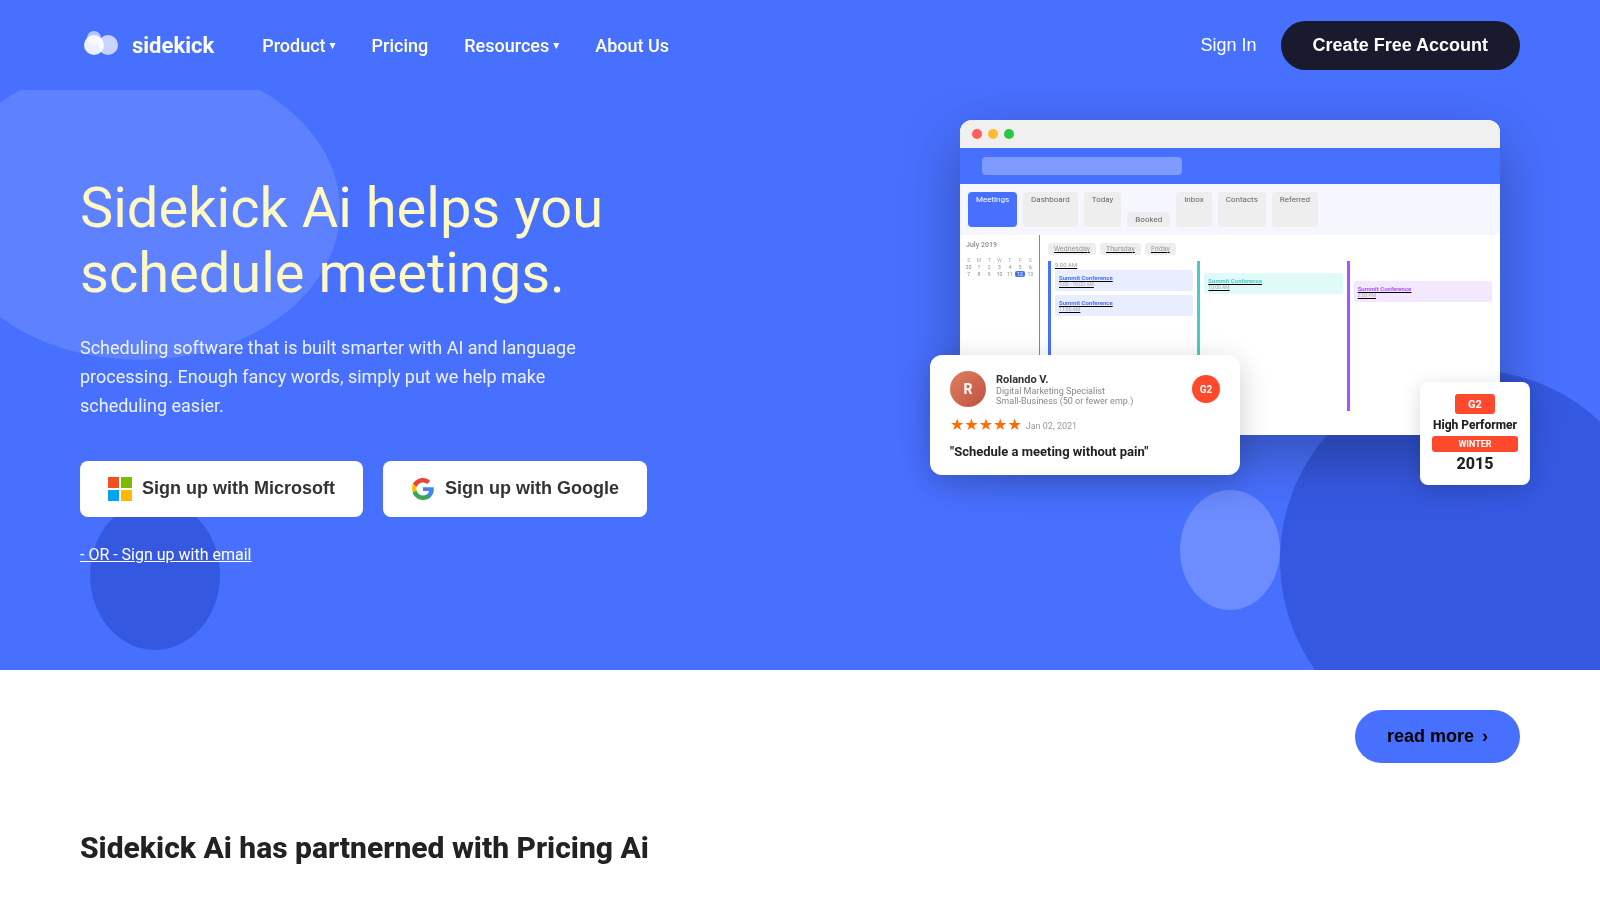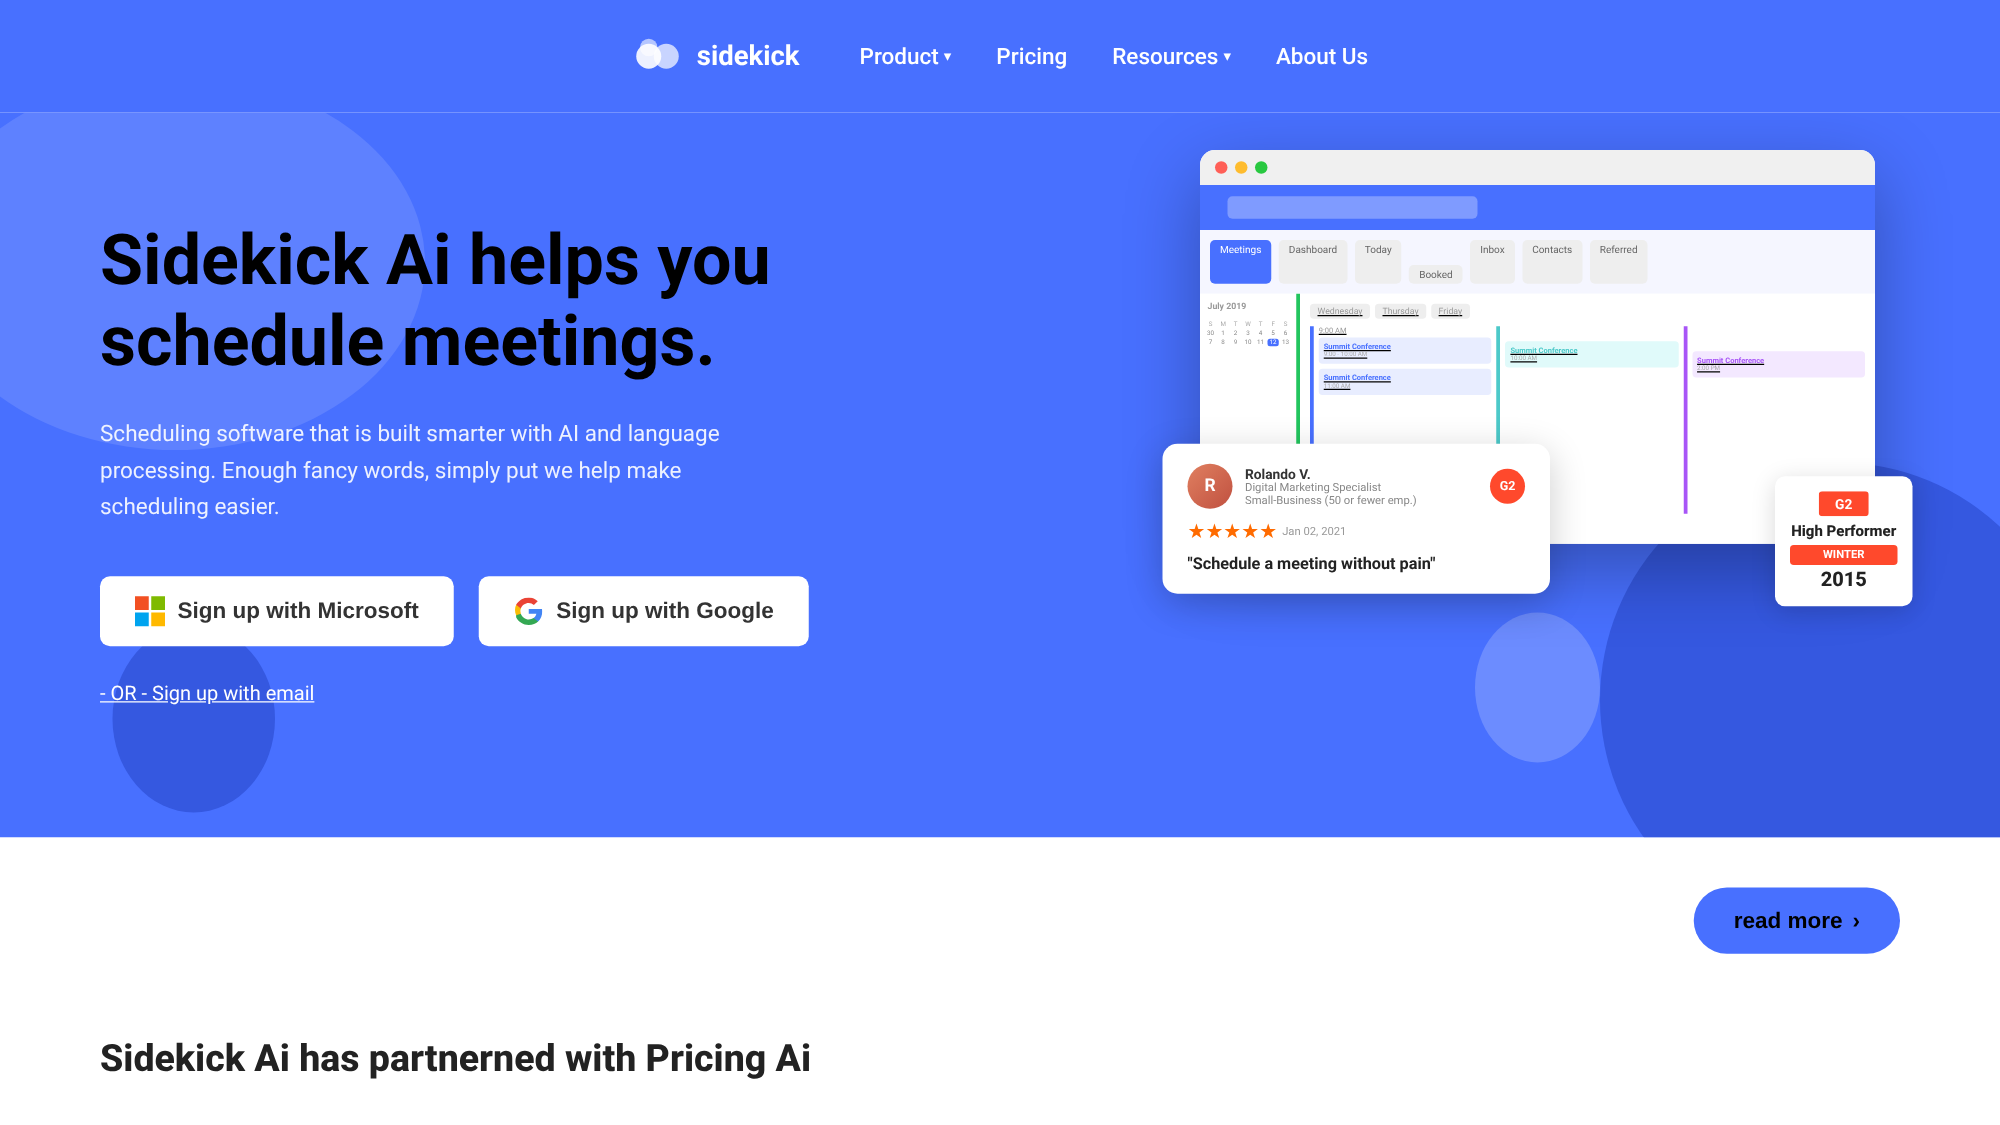--- a/index.html
+++ b/index.html
@@ -3,21 +3,21 @@
   <meta charset="utf-8">
   <style>
     * { margin: 0; padding: 0; box-sizing: border-box; }
     body { font-family: -apple-system, BlinkMacSystemFont, 'Segoe UI', Roboto, sans-serif; width: 1600px; min-height: 900px; overflow-x: hidden; }
 
     
     .navbar {
       background: #4870FF;
       display: flex;
       align-items: center;
-      justify-content: center;
+      justify-content: space-between;
       padding: 0 80px;
       height: 90px;
       position: relative;
       z-index: 10;
     }
     .nav-left { display: flex; align-items: center; gap: 48px; }
     .logo { display: flex; align-items: center; gap: 10px; text-decoration: none; }
     .logo-text {
       color: white;
       font-size: 22px;
@@ -89,23 +89,23 @@
       width: 100px; height: 120px;
       background: rgba(255,255,255,0.2);
       border-radius: 50%;
     }
     .hero-content {
       max-width: 650px;
       position: relative;
       z-index: 2;
     }
     .hero-title {
-      color: #000000;
+      color: #fef9c3;
       font-size: 56px;
-      font-weight: 700;
+      font-weight: 400;
       line-height: 1.15;
       margin-bottom: 29px;
     }
     .hero-subtitle {
       color: rgba(255,255,255,0.9);
       font-size: 18px;
       line-height: 1.6;
       margin-bottom: 40px;
       max-width: 520px;
     }
@@ -176,21 +176,21 @@
     }
     .app-content {
       background: #f8f9ff;
       height: 200px;
       display: flex;
       gap: 0;
     }
     .app-sidebar {
       width: 80px;
       background: white;
-      border-right: 3px solid #22c55e;
+      border-right: 1px solid #22c55e;
     }
     .app-main {
       flex: 1;
       padding: 8px;
       background: white;
       text-decoration: underline;
     }
 
     
     .review-card {
@@ -307,20 +307,24 @@
         <span>Pricing</span>
       </a>
       <a class="nav-link" href="#">
         <span>Resources</span>
         <span class="chevron">▾</span>
       </a>
       <a class="nav-link" href="#">
         <span>About Us</span>
       </a>
     </div>
+  </div>
+  <div class="nav-right">
+    <button class="sign-in-btn">Sign In</button>
+    <button class="create-account-btn">Create Free Account</button>
   </div>
 </nav>
 
 <section class="hero">
   <div class="hero-blob-top-left"></div>
   <div class="hero-blob-bottom-left"></div>
   <div class="hero-blob-bottom-right"></div>
   <div class="hero-blob-right-mid"></div>
 
   <div class="hero-content">

